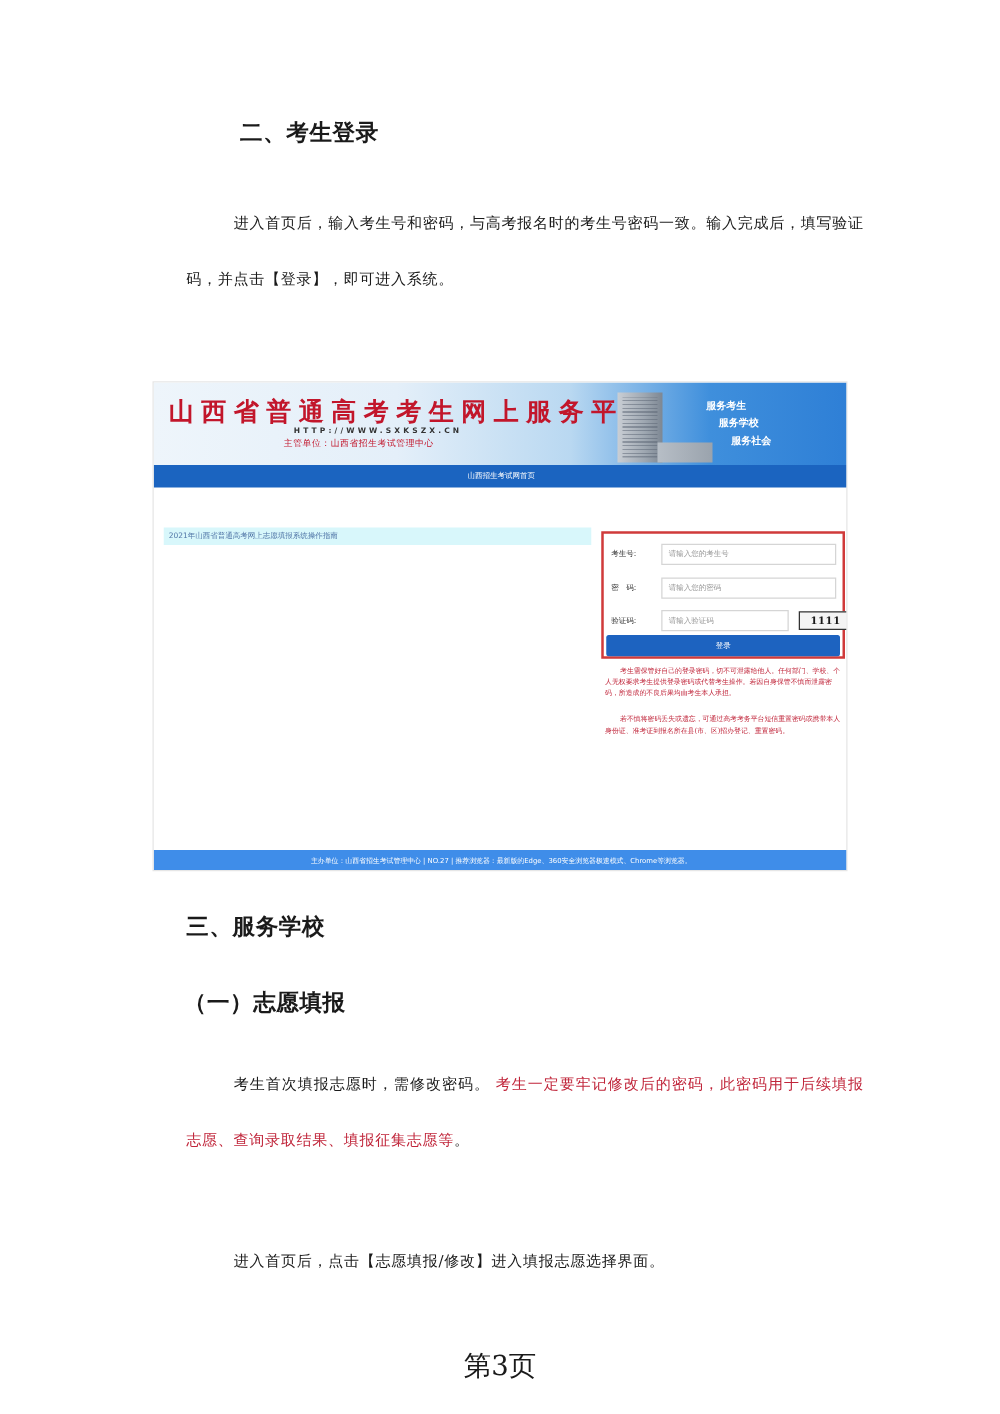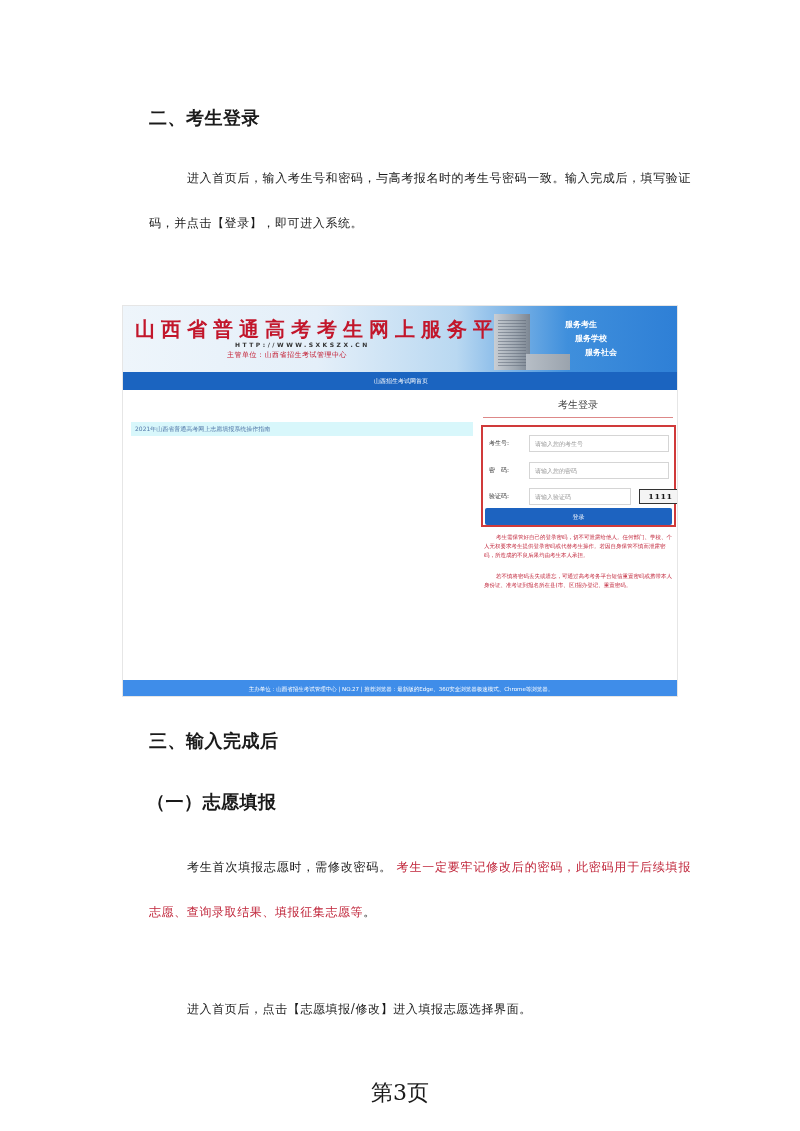--- a/index.html
+++ b/index.html
@@ -40,21 +40,21 @@
   .login-btn { position: absolute; left: 2px; top: 81px; width: 187px; height: 17px; background: #1d63c0; color: #fff; font-size: 6px; text-align: center; line-height: 17px; border-radius: 2px; }
   .warn { position: absolute; left: 361px; font-size: 5.5px; color: #c0253a; line-height: 9px; width: 188px; text-indent: 12px; }
 
   .footer { position: absolute; left: 0; top: 374px; width: 556px; height: 18px; background: #3f8de9; color: #fff; font-size: 5.5px; text-align: center; line-height: 18px; }
 
   .page-num { position: absolute; left: 0; top: 1078px; width: 800px; text-align: center; font-size: 22px; font-family: "DejaVu Serif", "Liberation Serif", serif; }
 </style>
 </head>
 <body>
 
-<div class="doc-h" style="top:106px;">二、考生登录</div>
+<div class="doc-h" style="top:94px;margin-left:43px;">二、考生登录</div>
 <div class="doc-p" style="top:156px;">进入首页后，输入考生号和密码，与高考报名时的考生号密码一致。输入完成后，填写验证码，并点击【登录】，即可进入系统。</div>
 
 <div class="shot">
   <div class="banner">
     <div class="banner-title">山西省普通高考考生网上服务平台</div>
     <div class="banner-url">HTTP://WWW.SXKSZX.CN</div>
     <div class="banner-sub">主管单位：山西省招生考试管理中心</div>
     <div class="building">
       <div class="bldg-tower"></div>
       <div class="bldg-low"></div>
@@ -63,21 +63,20 @@
       <div>服务考生</div>
       <div>服务学校</div>
       <div>服务社会</div>
     </div>
   </div>
 
   <div class="navbar">山西招生考试网首页</div>
 
   <div class="notice-item">2021年山西省普通高考网上志愿填报系统操作指南</div>
 
-  <div class="login-title">考生登录</div>
   <div class="login-box">
     <div class="lrow" style="top:8px;">
       <span class="lbl">考生号:</span>
       <div class="inp">请输入您的考生号</div>
     </div>
     <div class="lrow" style="top:35px;">
       <span class="lbl">密　码:</span>
       <div class="inp">请输入您的密码</div>
     </div>
     <div class="lrow" style="top:61px; width:185px;">
@@ -86,18 +85,18 @@
       <div class="captcha">1111</div>
     </div>
     <div class="login-btn">登录</div>
   </div>
   <div class="warn" style="top:227px;">考生需保管好自己的登录密码，切不可泄露给他人。任何部门、学校、个人无权要求考生提供登录密码或代替考生操作。若因自身保管不慎而泄露密码，所造成的不良后果均由考生本人承担。</div>
   <div class="warn" style="top:266px;">若不慎将密码丢失或遗忘，可通过高考考务平台短信重置密码或携带本人身份证、准考证到报名所在县(市、区)招办登记、重置密码。</div>
 
   <div class="footer">主办单位：山西省招生考试管理中心 | NO.27 | 推荐浏览器：最新版的Edge、360安全浏览器极速模式、Chrome等浏览器。</div>
 </div>
 
-<div class="doc-h" style="top:729px;">三、输入完成后</div>
+<div class="doc-h" style="top:729px;">三、服务学校</div>
 <div class="doc-h" style="top:790px; left:147px;">（一）志愿填报</div>
 <div class="doc-p" style="top:845px;"><span>考生首次填报志愿时，需修改密码。</span> <span class="red">考生一定要牢记修改后的密码，此密码用于后续填报志愿、查询录取结果、填报征集志愿等</span><span>。</span></div>
 <div class="doc-p" style="top:987px;">进入首页后，点击【志愿填报/修改】进入填报志愿选择界面。</div>
 
 <div class="page-num">第3页</div>
 
 </body></html>

